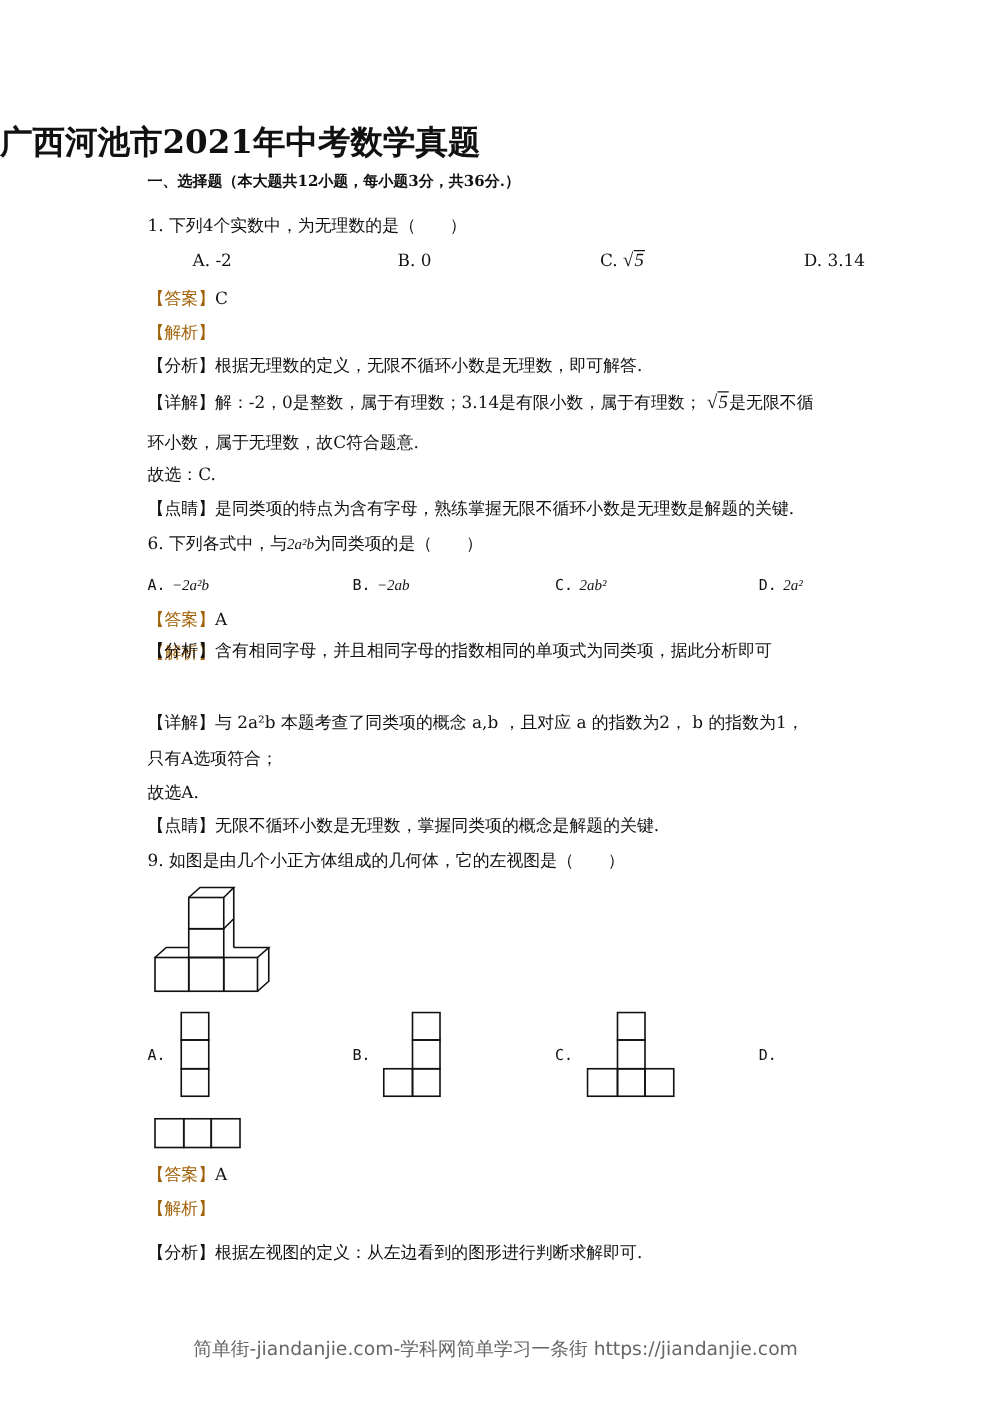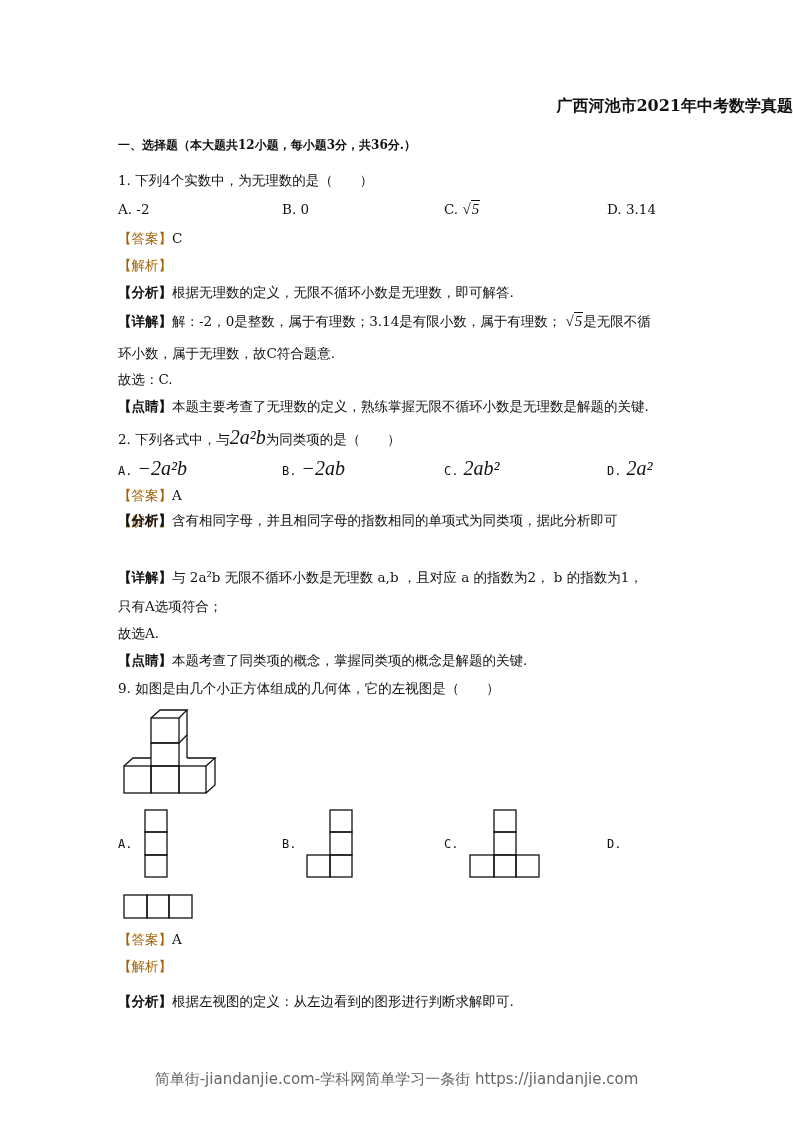--- a/index.html
+++ b/index.html
@@ -1,26 +1,26 @@
 <!DOCTYPE html>
 <html><head>
 <meta charset="utf-8">
 <style>
   html, body { margin: 0; padding: 0; background: #ffffff; }
   body { width: 793px; height: 1122px; position: relative; overflow: hidden;
          font-family: "DejaVu Serif", "Liberation Serif", serif; color: #111; }
   .abs { position: absolute; white-space: nowrap; }
-  .title { left: 0; width: 793px; top: 96px; text-align: right; font-size: 16px; font-weight: bold; }
+  .title { left: 0; width: 793px; top: 96px; text-align: left; font-size: 26px; font-weight: bold; }
   .section { left: 118px; top: 137px; font-size: 12px; font-weight: bold; }
   .line { font-size: 13.5px; left: 118px; text-align: center; }
   .blue { color: #a16207; }
-  .bold { font-weight: bold; }
-  .opt { font-size: 13.5px; }
+  .bold { font-weight: normal; }
+  .opt { font-size: 13.5px; margin-left: 36px; }
   .mono { font-family: "DejaVu Sans Mono", "Liberation Mono", monospace; font-size: 12px; }
-  .math { font-family: "Liberation Serif", serif; font-style: italic; font-size: 20px; }
+  .math { font-family: "Liberation Serif", serif; font-style: italic; font-size: 12px; }
   .sqrt { font-family: "Liberation Serif", serif; font-size: 15px; }
   .sqrt .rad { border-top: 1px solid #111; padding: 0 1px; font-style: italic; }
   .footer { left: 0; width: 793px; top: 1070px; text-align: center; font-size: 15px;
             color: #666; font-family: "DejaVu Sans", "Liberation Sans", sans-serif; }
   svg { position: absolute; }
 </style>
 </head>
 <body>
 
 <div class="abs title">广西河池市2021年中考数学真题</div>
@@ -34,35 +34,35 @@
   <span class="sqrt">√<span class="rad">5</span></span>
 </div>
 <div class="abs opt" style="left:607px;top:201px">D. 3.14</div>
 
 <div class="abs line" style="top:230px"><span class="blue">【答案】</span><span>C</span></div>
 <div class="abs line blue" style="top:257px">【解析】</div>
 <div class="abs line" style="top:284px"><span class="bold">【分析】</span><span>根据无理数的定义，无限不循环小数是无理数，即可解答.</span></div>
 <div class="abs line" style="top:313px"><span class="bold">【详解】</span><span>解：-2，0是整数，属于有理数；3.14是有限小数，属于有理数；</span> <span class="sqrt">√<span class="rad">5</span></span><span>是无限不循</span></div>
 <div class="abs line" style="top:345px">环小数，属于无理数，故C符合题意.</div>
 <div class="abs line" style="top:371px">故选：C.</div>
-<div class="abs line" style="top:398px"><span class="bold">【点睛】</span><span>本题主要考查了无理数的定义，熟练掌握无限不循环小数是无理数是解题的关键.</span></div>
+<div class="abs line" style="top:398px"><span class="bold">【点睛】</span><span>是同类项的特点为含有字母，熟练掌握无限不循环小数是无理数是解题的关键.</span></div>
 
-<div class="abs line" style="top:426px"><span>2. 下列各式中，与</span><span class="math">2a²b</span><span>为同类项的是（　　）</span></div>
+<div class="abs line" style="top:426px"><span>6. 下列各式中，与</span><span class="math">2a²b</span><span>为同类项的是（　　）</span></div>
 <div class="abs" style="left:118px;top:457px"><span class="mono">A.</span> <span class="math">−2a²b</span></div>
 <div class="abs" style="left:282px;top:457px"><span class="mono">B.</span> <span class="math">−2ab</span></div>
 <div class="abs" style="left:444px;top:457px"><span class="mono">C.</span> <span class="math">2ab²</span></div>
 <div class="abs" style="left:607px;top:457px"><span class="mono">D.</span> <span class="math">2a²</span></div>
 
 <div class="abs line" style="top:487px"><span class="blue">【答案】</span><span>A</span></div>
 <div class="abs line blue" style="top:513px">【解析】</div>
 <div class="abs line" style="top:512px"><span class="bold">【分析】</span><span>含有相同字母，并且相同字母的指数相同的单项式为同类项，据此分析即可</span></div>
-<div class="abs line" style="top:569px"><span class="bold">【详解】</span><span>与 2a²b 无限不循环小数是无理数 a,b ，且对应 a 的指数为2， b 的指数为1，</span></div>
+<div class="abs line" style="top:569px"><span class="bold">【详解】</span><span>与 2a²b 本题考查了同类项的概念 a,b ，且对应 a 的指数为2， b 的指数为1，</span></div>
 <div class="abs line" style="top:598px">只有A选项符合；</div>
 <div class="abs line" style="top:625px">故选A.</div>
-<div class="abs line" style="top:652px"><span class="bold">【点睛】</span><span>本题考查了同类项的概念，掌握同类项的概念是解题的关键.</span></div>
+<div class="abs line" style="top:652px"><span class="bold">【点睛】</span><span>无限不循环小数是无理数，掌握同类项的概念是解题的关键.</span></div>
 
 <div class="abs line" style="top:680px">9. 如图是由几个小正方体组成的几何体，它的左视图是（　　）</div>
 
 <svg style="left:118px;top:705px" width="105" height="92" viewBox="118 705 105 92">
   <g fill="none" stroke="#111" stroke-width="1.3">
 
     <rect x="124" y="766" width="27" height="27"></rect>
     <rect x="151" y="766" width="28" height="27"></rect>
     <rect x="179" y="766" width="27" height="27"></rect>
 

